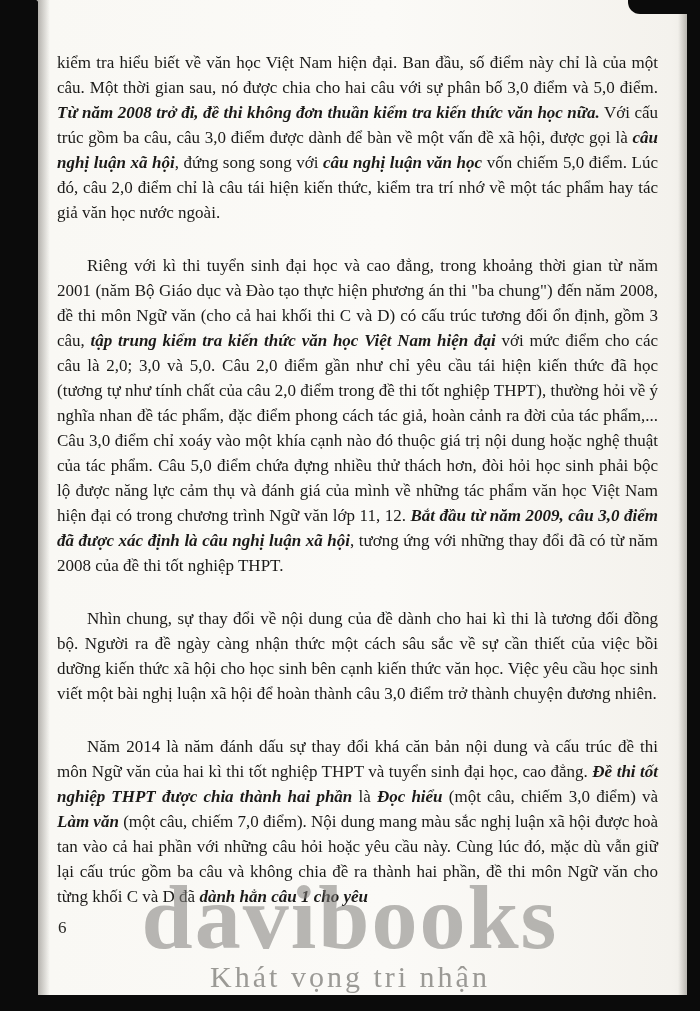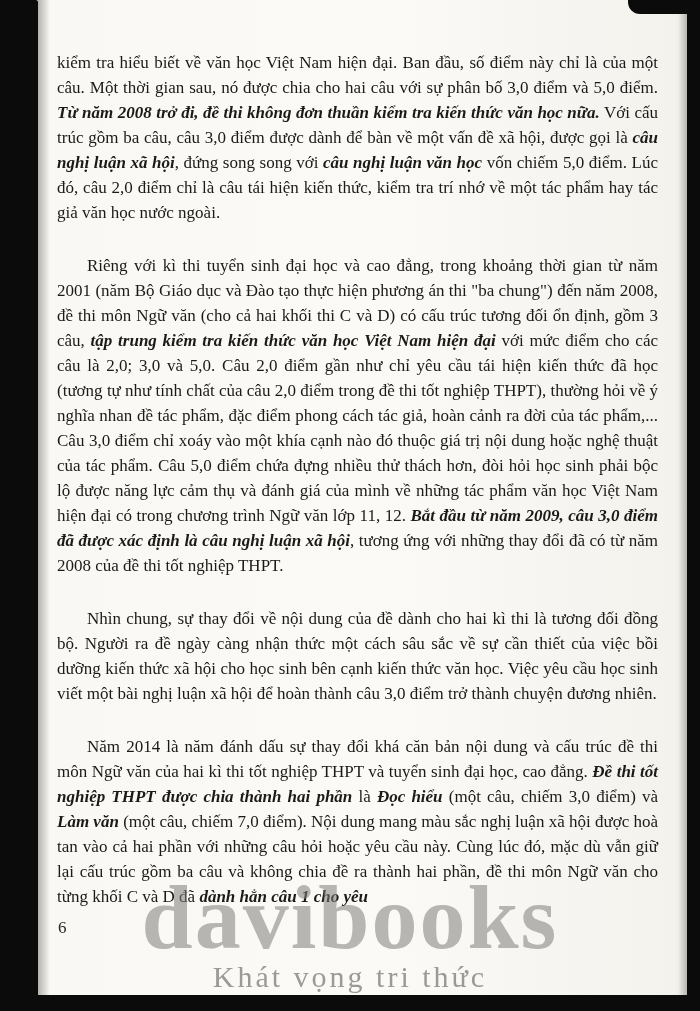--- a/index.html
+++ b/index.html
@@ -64,21 +64,21 @@
       <p class="para"><span>kiểm tra hiểu biết về văn học Việt Nam hiện đại. Ban đầu, số điểm này chỉ là của một câu. Một thời gian sau, nó được chia cho hai câu với sự phân bố 3,0 điểm và 5,0 điểm. </span><span class="it">Từ năm 2008 trở đi, đề thi không đơn thuần kiểm tra kiến thức văn học nữa.</span><span> Với cấu trúc gồm ba câu, câu 3,0 điểm được dành để bàn về một vấn đề xã hội, được gọi là </span><span class="it">câu nghị luận xã hội</span><span>, đứng song song với </span><span class="it">câu nghị luận văn học</span><span> vốn chiếm 5,0 điểm. Lúc đó, câu 2,0 điểm chỉ là câu tái hiện kiến thức, kiểm tra trí nhớ về một tác phẩm hay tác giả văn học nước ngoài.</span></p>
       <p class="para indent"><span>Riêng với kì thi tuyển sinh đại học và cao đẳng, trong khoảng thời gian từ năm 2001 (năm Bộ Giáo dục và Đào tạo thực hiện phương án thi "ba chung") đến năm 2008, đề thi môn Ngữ văn (cho cả hai khối thi C và D) có cấu trúc tương đối ổn định, gồm 3 câu, </span><span class="it">tập trung kiểm tra kiến thức văn học Việt Nam hiện đại</span><span> với mức điểm cho các câu là 2,0; 3,0 và 5,0. Câu 2,0 điểm gần như chỉ yêu cầu tái hiện kiến thức đã học (tương tự như tính chất của câu 2,0 điểm trong đề thi tốt nghiệp THPT), thường hỏi về ý nghĩa nhan đề tác phẩm, đặc điểm phong cách tác giả, hoàn cảnh ra đời của tác phẩm,... Câu 3,0 điểm chỉ xoáy vào một khía cạnh nào đó thuộc giá trị nội dung hoặc nghệ thuật của tác phẩm. Câu 5,0 điểm chứa đựng nhiều thử thách hơn, đòi hỏi học sinh phải bộc lộ được năng lực cảm thụ và đánh giá của mình về những tác phẩm văn học Việt Nam hiện đại có trong chương trình Ngữ văn lớp 11, 12. </span><span class="it">Bắt đầu từ năm 2009, câu 3,0 điểm đã được xác định là câu nghị luận xã hội</span><span>, tương ứng với những thay đổi đã có từ năm 2008 của đề thi tốt nghiệp THPT.</span></p>
       <p class="para indent"><span>Nhìn chung, sự thay đổi về nội dung của đề dành cho hai kì thi là tương đối đồng bộ. Người ra đề ngày càng nhận thức một cách sâu sắc về sự cần thiết của việc bồi dưỡng kiến thức xã hội cho học sinh bên cạnh kiến thức văn học. Việc yêu cầu học sinh viết một bài nghị luận xã hội để hoàn thành câu 3,0 điểm trở thành chuyện đương nhiên.</span></p>
       <p class="para indent"><span>Năm 2014 là năm đánh dấu sự thay đổi khá căn bản nội dung và cấu trúc đề thi môn Ngữ văn của hai kì thi tốt nghiệp THPT và tuyển sinh đại học, cao đẳng. </span><span class="it">Đề thi tốt nghiệp THPT được chia thành hai phần</span><span> là </span><span class="it">Đọc hiểu</span><span> (một câu, chiếm 3,0 điểm) và </span><span class="it">Làm văn</span><span> (một câu, chiếm 7,0 điểm). Nội dung mang màu sắc nghị luận xã hội được hoà tan vào cả hai phần với những câu hỏi hoặc yêu cầu này. Cùng lúc đó, mặc dù vẫn giữ lại cấu trúc gồm ba câu và không chia đề ra thành hai phần, đề thi môn Ngữ văn cho từng khối C và D đã </span><span class="it">dành hẳn câu 1 cho yêu</span></p>
     </div>
 
   <div class="page-number">6</div>
 
   <div class="watermark">
     <div class="wm-title">davibooks</div>
-    <div class="wm-sub">Khát vọng tri thức</div>
+    <div class="wm-sub">Khát vọng tri nhận</div>
   </div>
 
   <div class="edge edge-left"></div>
   <div class="edge edge-right"></div>
   <div class="edge-corner"></div>
   <div class="edge edge-bottom"></div>
 
 </div>
 
 </body></html>

